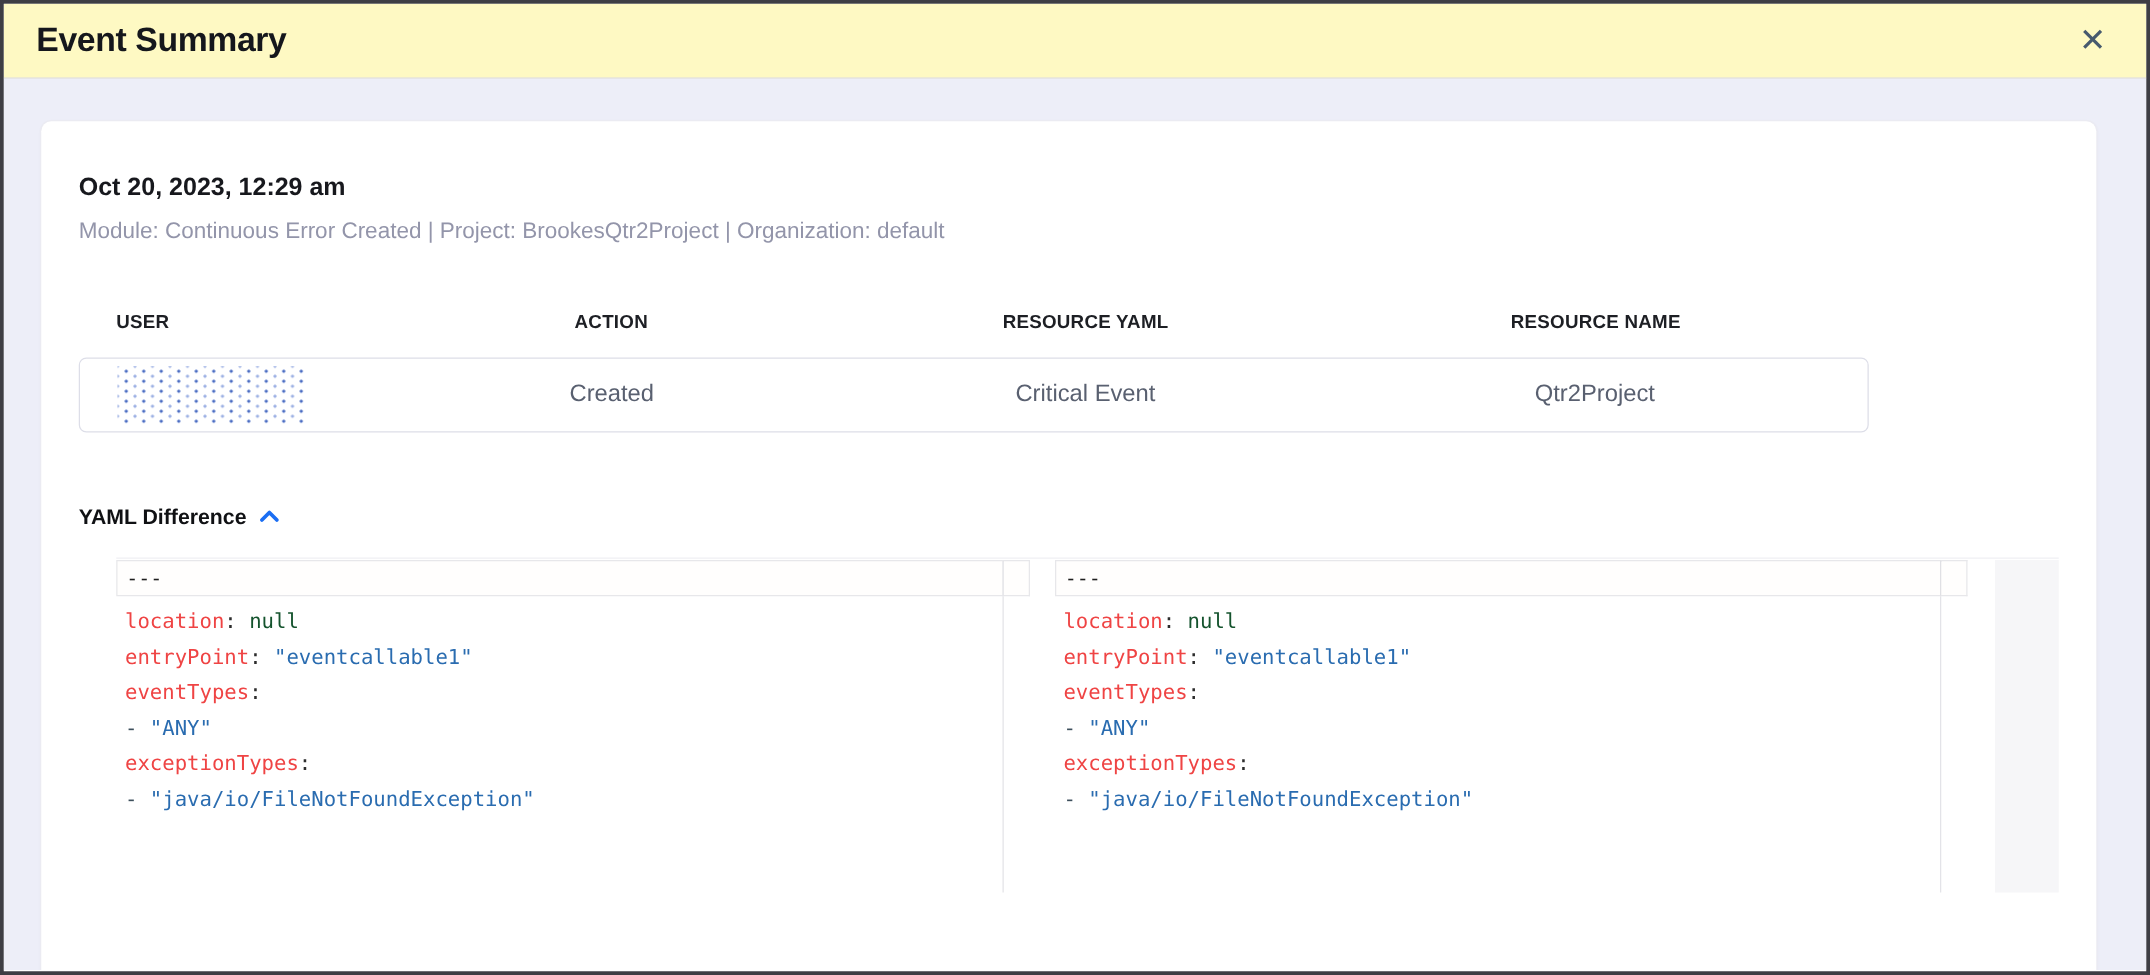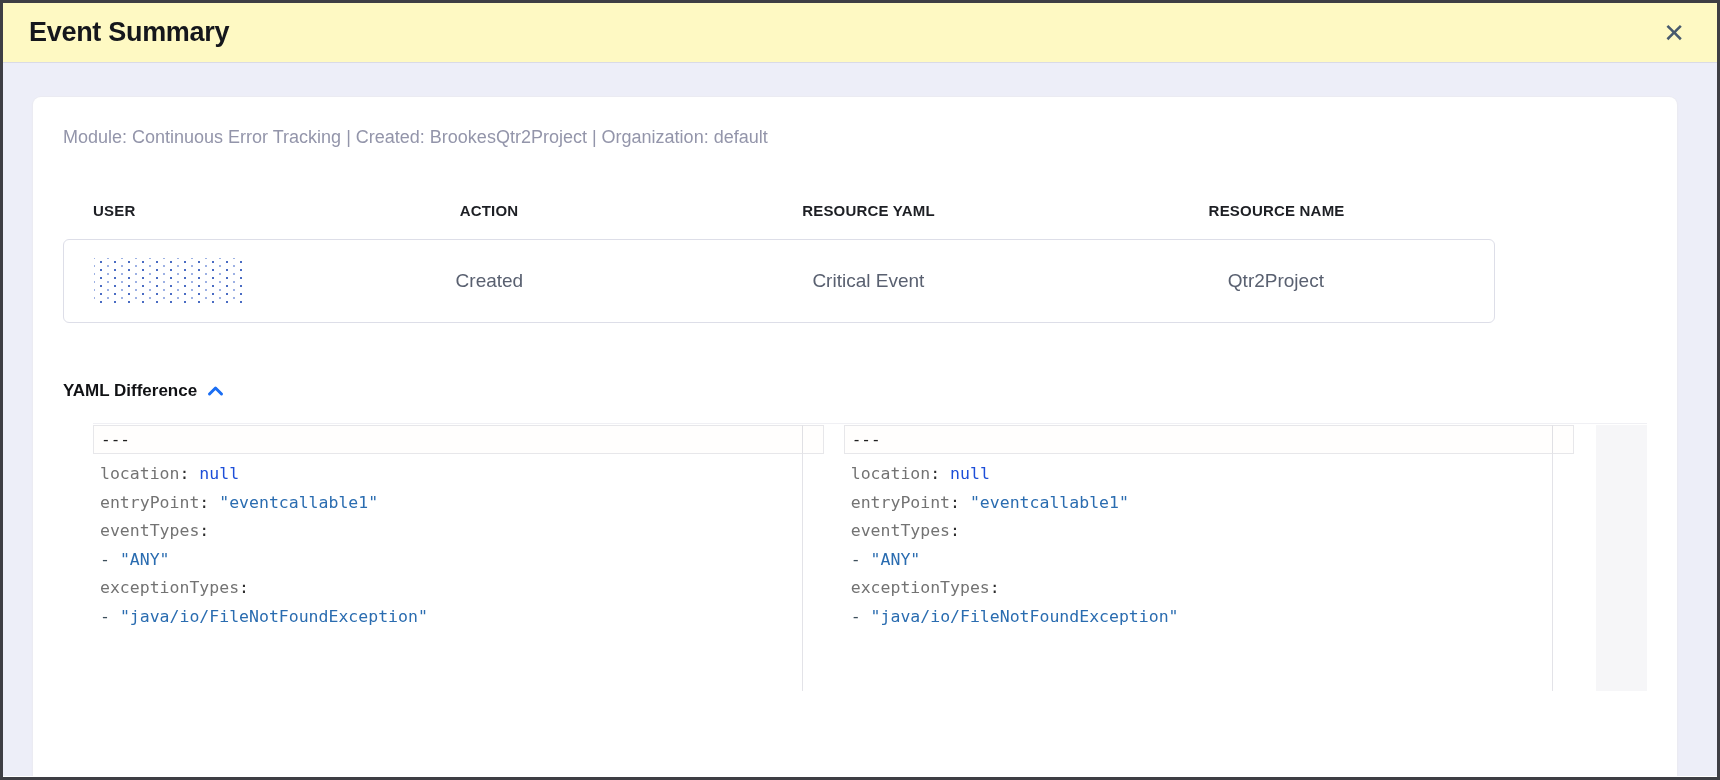--- a/index.html
+++ b/index.html
@@ -36,21 +36,21 @@
   .event-timestamp { font-size:20px; font-weight:bold; color:#17181d; margin:12px 0 12px 0; }
   .event-meta { font-size:18px; color:#9395aa; margin-bottom:54px; }
 
   
   .event-table { width:1432px; }
   .table-grid { display:grid; grid-template-columns:16.5% 26.5% 26.5% 30.5%; }
   .table-head { margin-bottom:20px; }
   .th { font-size:15px; font-weight:bold; color:#1d1f24; letter-spacing:.2px; text-align:center; }
   .th.first { text-align:left; padding-left:30px; }
   .table-row {
-    border:1px solid #dddee8; border-radius:6px; height:84px;
+    border:1px solid #dddee8; border-radius:6px; height:60px;
     align-items:center; color:#596070; font-size:19px;
   }
   .td { text-align:center; }
   .td.first { text-align:left; padding-left:30px; }
   .user-dots {
     width:152px; height:46px;
     background-image:
       radial-gradient(circle, #4a6cc3 1.1px, transparent 1.4px),
       radial-gradient(circle, #9db1e4 1.1px, transparent 1.4px);
     background-size:14px 8px, 14px 8px;
@@ -72,41 +72,42 @@
   }
   .pane-hd-sq { grid-column:2; border:1px solid #e7e7ea; border-left:1px solid #e0e0e4; margin-left:-1px; height:29px; background:#fffefd; }
   .pane-code {
     grid-column:1; grid-row:2; border-right:1px solid #e3e3e8;
     font-family:"DejaVu Sans Mono", monospace; font-size:16.5px; line-height:28.5px;
     padding:6px 0 60px 7px; white-space:pre; color:#222; min-height:220px;
   }
   .pane-gutter { grid-column:2; grid-row:2; }
   .scroll-track { width:51px; background:#f6f6f8; margin-left:2px; }
 
-  .tk-key   { color:#737373; }
+  .tk-key   { color:#ef4444; }
   .tk-punct { color:#2d2d2d; }
-  .tk-null  { color:#1d4ed8; }
+  .tk-null  { color:#14532d; }
   .tk-str   { color:#2a6cb0; }
   .tk-dash  { color:#3d4f5c; }
   .tk-plain { color:#222222; }
 </style>
 </head>
 <body>
 
 <div class="modal">
 
   <div class="modal-header">
     <div class="modal-title">Event Summary</div>
     <button class="close-btn">✕</button>
   </div>
 
   <div class="modal-body">
     <div class="card">
 
-      <div class="event-meta">Module: Continuous Error Tracking | Created: BrookesQtr2Project | Organization: default</div>
+      <div class="event-timestamp">Oct 20, 2023, 12:29 am</div>
+      <div class="event-meta">Module: Continuous Error Created | Project: BrookesQtr2Project | Organization: default</div>
 
       <div class="event-table">
         <div class="table-grid table-head">
           <div class="th first">USER</div>
           <div class="th">ACTION</div>
           <div class="th">RESOURCE YAML</div>
           <div class="th">RESOURCE NAME</div>
         </div>
         <div class="table-grid table-row">
           <div class="td first">

